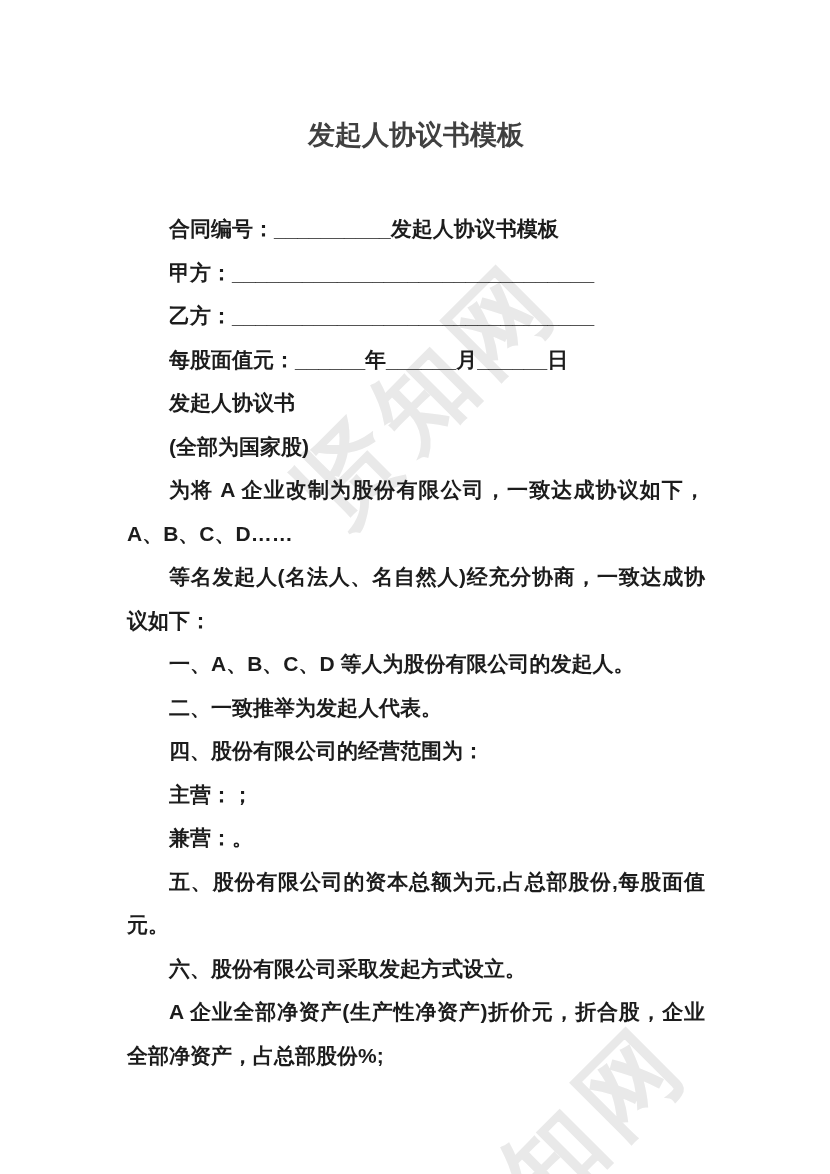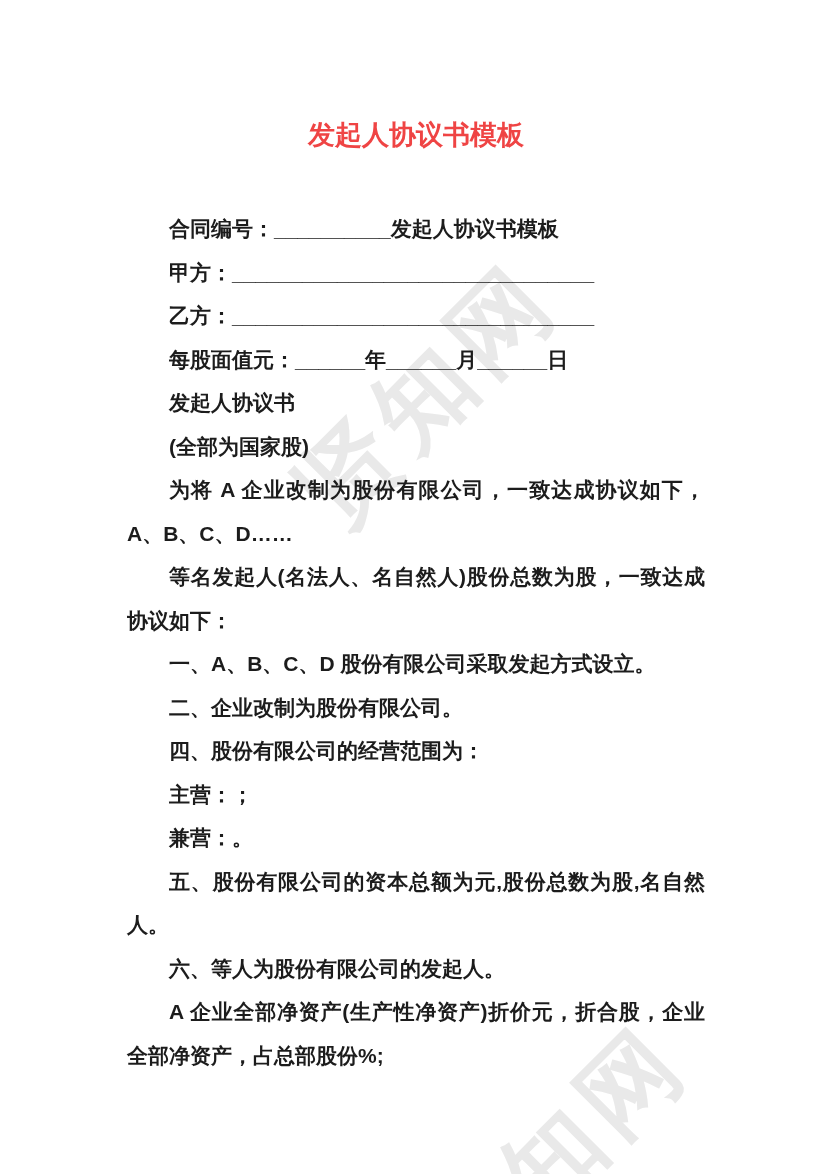--- a/index.html
+++ b/index.html
@@ -40,21 +40,21 @@
     z-index: 1;
     width: 830px;
     height: 1174px;
     padding: 118px 125px 0 127px;
   }
   .doc-title {
     text-align: center;
     font-size: 27px;
     line-height: 34px;
     font-weight: 700;
-    color: #ef4444;
+    color: #404040;
     margin-bottom: 55px;
   }
   .content p {
     font-size: 21px;
     line-height: 43.5px;
     font-weight: 600;
     color: #1c1c1c;
     text-align: justify;
     text-indent: 2em;
     word-break: break-all;
@@ -69,23 +69,23 @@
 <div class="page">
   <h1 class="doc-title">发起人协议书模板</h1>
   <div class="content">
     <p>合同编号：__________发起人协议书模板</p>
     <p>甲方：_______________________________</p>
     <p>乙方：_______________________________</p>
     <p>每股面值元：______年______月______日</p>
     <p>发起人协议书</p>
     <p>(全部为国家股)</p>
     <p>为将 A 企业改制为股份有限公司，一致达成协议如下，A、B、C、D……</p>
-    <p>等名发起人(名法人、名自然人)股份总数为股，一致达成协议如下：</p>
-    <p>一、A、B、C、D 股份有限公司采取发起方式设立。</p>
-    <p>二、企业改制为股份有限公司。</p>
+    <p>等名发起人(名法人、名自然人)经充分协商，一致达成协议如下：</p>
+    <p>一、A、B、C、D 等人为股份有限公司的发起人。</p>
+    <p>二、一致推举为发起人代表。</p>
     <p>四、股份有限公司的经营范围为：</p>
     <p>主营：；</p>
     <p>兼营：。</p>
-    <p>五、股份有限公司的资本总额为元,股份总数为股,名自然人。</p>
-    <p>六、等人为股份有限公司的发起人。</p>
+    <p>五、股份有限公司的资本总额为元,占总部股份,每股面值元。</p>
+    <p>六、股份有限公司采取发起方式设立。</p>
     <p>A 企业全部净资产(生产性净资产)折价元，折合股，企业全部净资产，占总部股份%;</p>
   </div>
 </div>
 
 </body></html>

